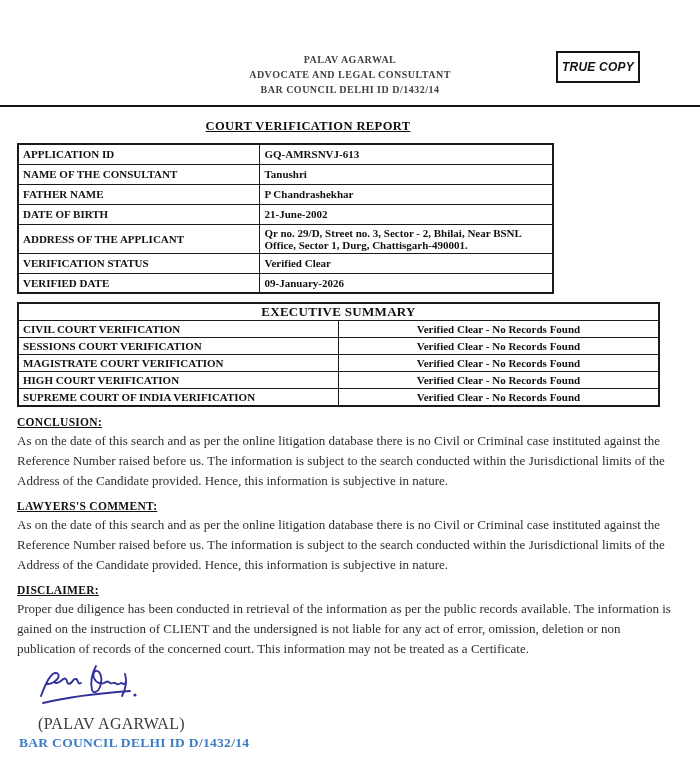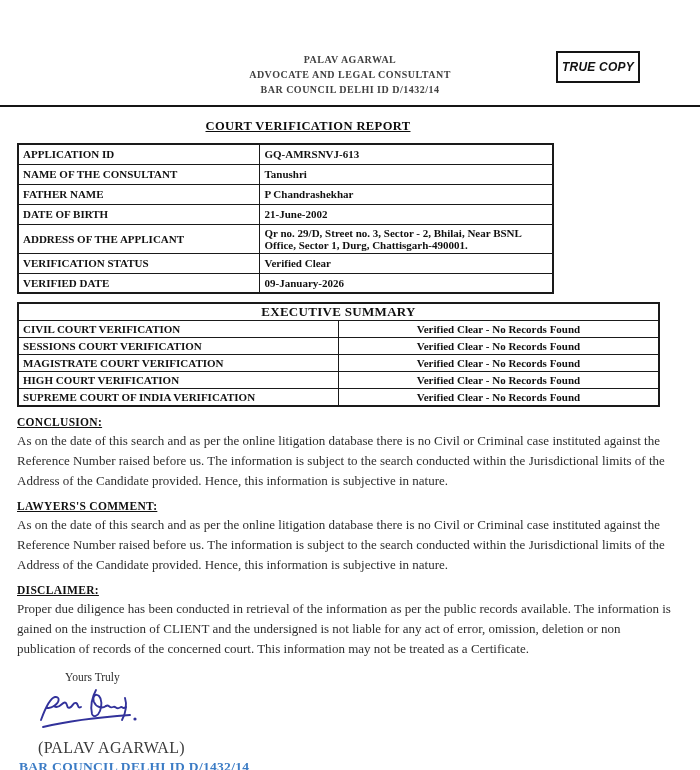--- a/index.html
+++ b/index.html
@@ -144,21 +144,20 @@
   <div class="section">
     <div class="section-heading">LAWYERS'S COMMENT:</div>
     <div class="section-body">As on the date of this search and as per the online litigation database there is no Civil or Criminal case instituted against the Reference Number raised before us. The information is subject to the search conducted within the Jurisdictional limits of the Address of the Candidate provided. Hence, this information is subjective in nature.</div>
   </div>
 
   <div class="section">
     <div class="section-heading">DISCLAIMER:</div>
     <div class="section-body">Proper due diligence has been conducted in retrieval of the information as per the public records available. The information is gained on the instruction of CLIENT and the undersigned is not liable for any act of error, omission, deletion or non publication of records of the concerned court. This information may not be treated as a Certificate.</div>
   </div>
 
-  <div class="yours-truly">Yours Truly</div>
 
   <svg class="signature" width="112" height="50" viewBox="0 0 112 50">
     <g fill="none" stroke="#32329b" stroke-width="1.9" stroke-linecap="round" stroke-linejoin="round">
       <path d="M5,33 C9,22 14,11 19,10 C24,9.5 24,15 18,19 C14,21.5 10,21.5 11,20"></path>
       <path d="M18,19 C23,23 26,15 29,15.5 C32,16 30,22 34,20.5 C37,19.5 37,15 40,16 C43,17 41,22 45,20"></path>
       <path d="M60,3 C56,10 54,20 56,27 C57.5,31 62,29 64,24 C66,19 66,12 63,9 C60,6 56,9 58,15 C60,20 66,22 70,19"></path>
       <path d="M70,19 C73,16.5 73,22 77,20 C80,18.5 80,23 84,20.5 C87,18.5 86,23 90,20"></path>
       <path d="M89,11 C91,17 90,26 86,33"></path>
       <path d="M7,40 C32,34 66,30 94,28"></path>
       <circle cx="99" cy="32" r="1.6" fill="#32329b" stroke="none"></circle>

